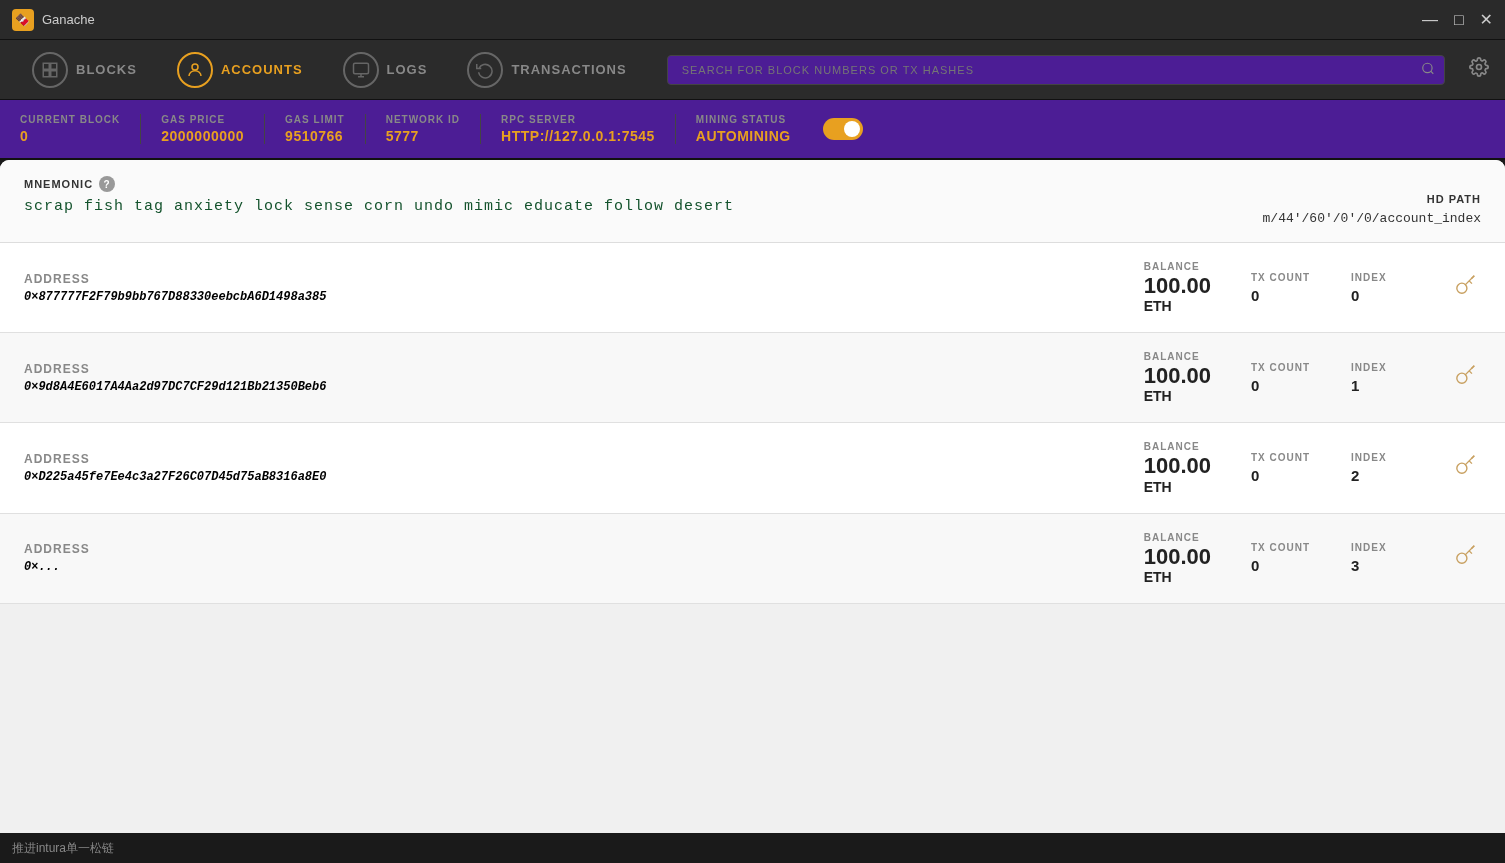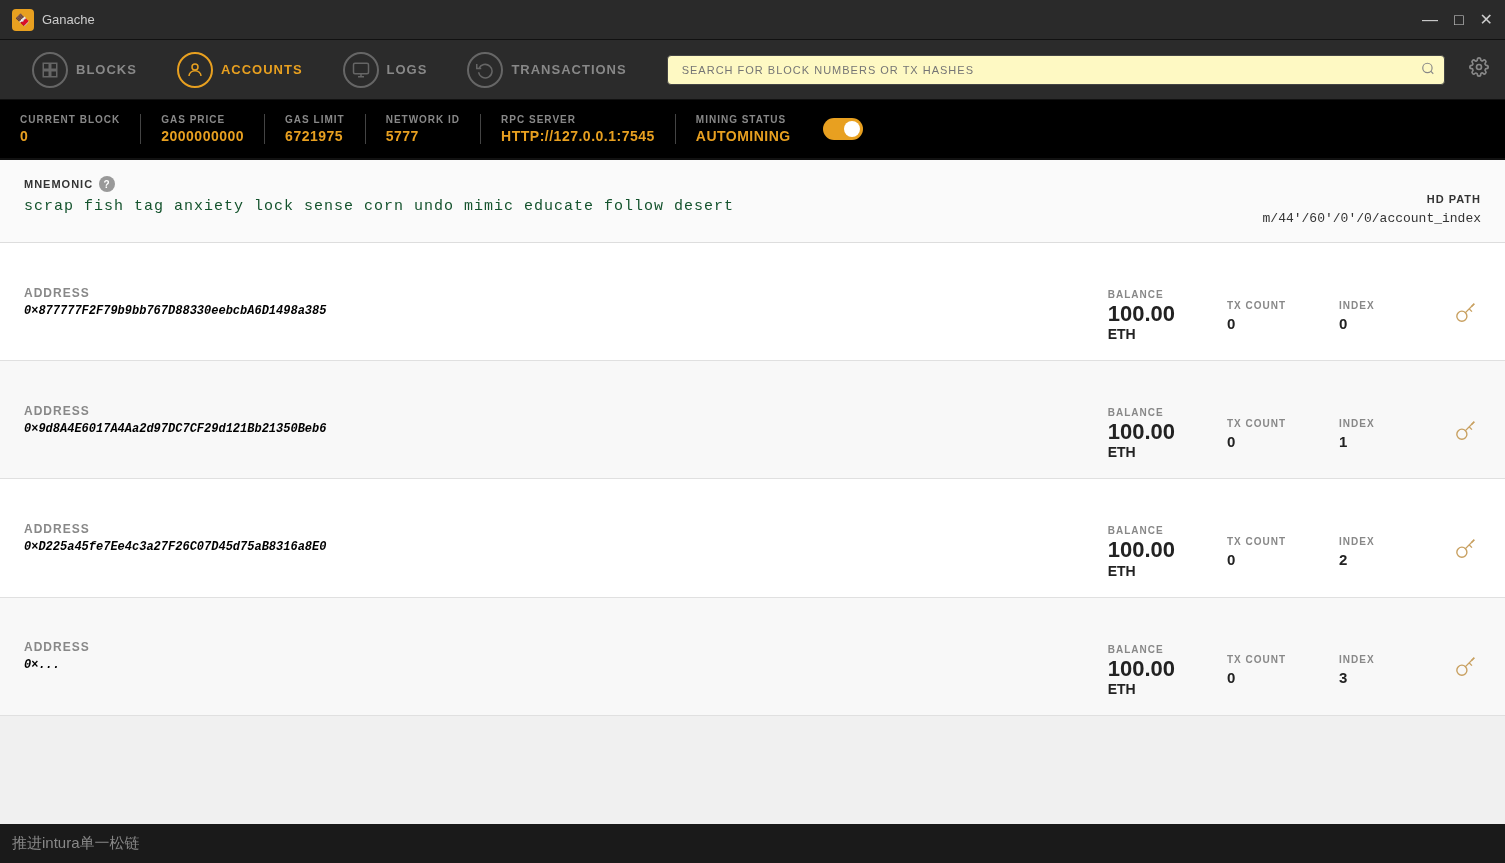--- a/index.html
+++ b/index.html
@@ -86,21 +86,21 @@
       color: #666;
     }
 
     .search-bar {
       flex: 1;
       margin: 0 16px;
       position: relative;
     }
     .search-input {
       width: 100%;
-      background: #fef9c3;
+      background: #4c1d95;
       border: 1px solid #444;
       border-radius: 4px;
       padding: 8px 40px 8px 14px;
       color: #888;
       font-size: 11px;
       letter-spacing: 1px;
       outline: none;
     }
     .search-icon-wrap {
       position: absolute;
@@ -113,21 +113,21 @@
     .settings-btn {
       background: none;
       border: none;
       color: #888;
       font-size: 20px;
       cursor: pointer;
     }
 
     
     .stats-bar {
-      background: #000000;
+      background: #4c1d95;
       height: 60px;
       display: flex;
       align-items: center;
       padding: 0 20px;
       border-bottom: 2px solid #111;
       gap: 0;
     }
     .stat-item {
       padding: 0 20px 0 0;
       margin-right: 20px;
@@ -170,20 +170,21 @@
       height: 16px;
       background: #fff;
       border-radius: 50%;
     }
 
     
     .main-content {
       background: #f0f0f0;
       height: calc(863px - 40px - 60px - 60px);
       overflow-y: auto;
+      border-radius: 9px;
     }
 
     
     .mnemonic-bar {
       background: #fafafa;
       padding: 16px 24px;
       border-bottom: 1px solid #ddd;
       display: flex;
       justify-content: space-between;
       align-items: flex-start;
@@ -259,22 +260,21 @@
     .addr-value {
       font-family: 'Courier New', monospace;
       font-size: 12px;
       color: #000000;
       font-weight: 600;
       font-style: italic;
     }
     .account-right {
       display: flex;
       align-items: center;
-      gap: 52px;
-      margin-top: 28px;
+      gap: 40px;
     }
     .balance-section {}
     .balance-label {
       font-size: 10px;
       color: #888;
       font-weight: 700;
       letter-spacing: 1px;
       margin-bottom: 2px;
     }
     .balance-value {
@@ -311,26 +311,26 @@
       color: #c8a060;
       padding: 4px;
     }
 
     
     .bottom-bar {
       position: fixed;
       bottom: 0;
       left: 0;
       width: 100%;
-      height: 39px;
+      height: 30px;
       background: #1a1a1a;
       display: flex;
       align-items: center;
       padding: 0 12px;
-      font-size: 15px;
+      font-size: 12px;
       color: #888;
     }
 
     
     .main-content::-webkit-scrollbar {
       width: 8px;
     }
     .main-content::-webkit-scrollbar-track {
       background: #e0e0e0;
     }
@@ -432,21 +432,21 @@
   <div class="stat-item">
     <div class="stat-label">CURRENT BLOCK</div>
     <div class="stat-value">0</div>
   </div>
   <div class="stat-item">
     <div class="stat-label">GAS PRICE</div>
     <div class="stat-value">2000000000</div>
   </div>
   <div class="stat-item">
     <div class="stat-label">GAS LIMIT</div>
-    <div class="stat-value">6721975</div>
+    <div class="stat-value">9510766</div>
   </div>
   <div class="stat-item">
     <div class="stat-label">NETWORK ID</div>
     <div class="stat-value">5777</div>
   </div>
   <div class="stat-item">
     <div class="stat-label">RPC SERVER</div>
     <div class="stat-value">HTTP://127.0.0.1:7545</div>
   </div>
   <div class="stat-item" style="border-right:none; display:flex; align-items:center;">

